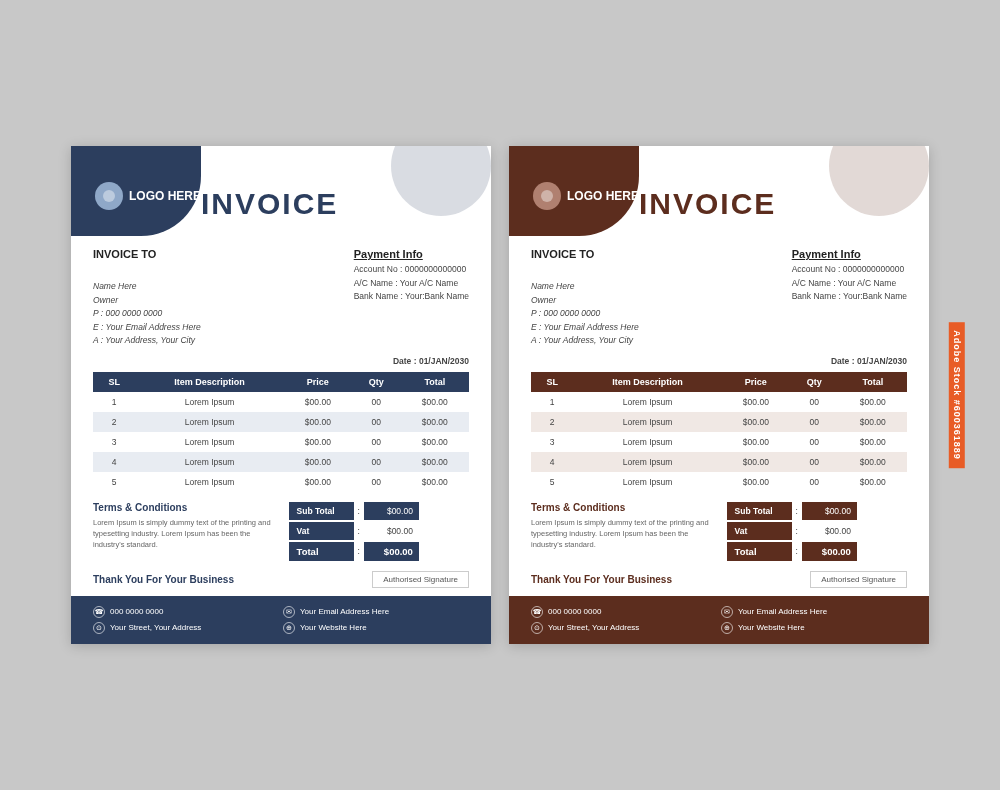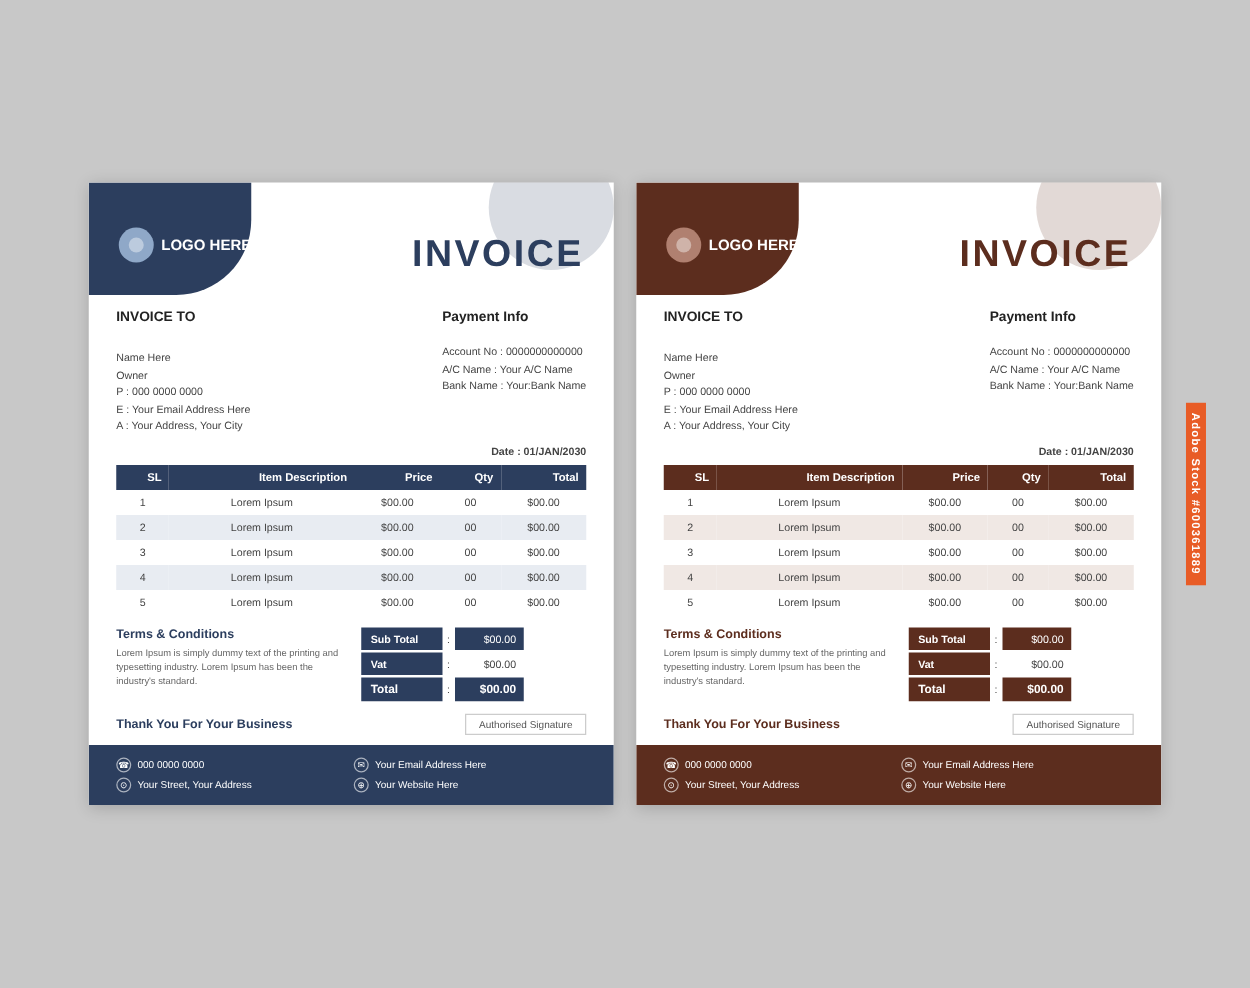--- a/index.html
+++ b/index.html
@@ -27,21 +27,20 @@
       position: relative;
       overflow: hidden;
     }
 
     
     .invoice-header {
       position: relative;
       height: 90px;
       display: flex;
       align-items: center;
-      justify-content: space-between;
       padding: 10px 24px 0 24px;
     }
 
     .header-shape {
       position: absolute;
       left: 0; top: 0;
       width: 130px;
       height: 90px;
       border-radius: 0 0 60px 0;
     }
@@ -110,27 +109,29 @@
     .invoice-to h3 {
       font-size: 11px;
       font-weight: 900;
       margin-bottom: 20px;
       color: #222;
     }
     .invoice-to p {
       font-size: 8.5px;
       color: #444;
       line-height: 1.6;
+      font-style: italic;
     }
 
     .payment-info h3 {
       font-size: 11px;
       font-weight: 900;
-      margin-bottom: 15px;
+      margin-bottom: 3px;
       color: #222;
+      text-decoration: underline;
     }
     .payment-info p {
       font-size: 8.5px;
       color: #444;
       line-height: 1.6;
     }
 
     .date-row {
       text-align: right;
       font-size: 8.5px;
@@ -148,21 +149,21 @@
     }
 
     .invoice-table thead tr {
       color: #fff;
     }
     .blue .invoice-table thead tr { background: #2c3e5e; }
     .brown .invoice-table thead tr { background: #5c2d1e; }
 
     .invoice-table thead th {
       padding: 5px 6px;
-      text-align: right;
+      text-align: center;
       font-weight: 700;
       font-size: 9px;
     }
 
     .invoice-table tbody tr:nth-child(even) {
       background: #e8ecf2;
     }
     .brown .invoice-table tbody tr:nth-child(even) {
       background: #f0e8e4;
     }

